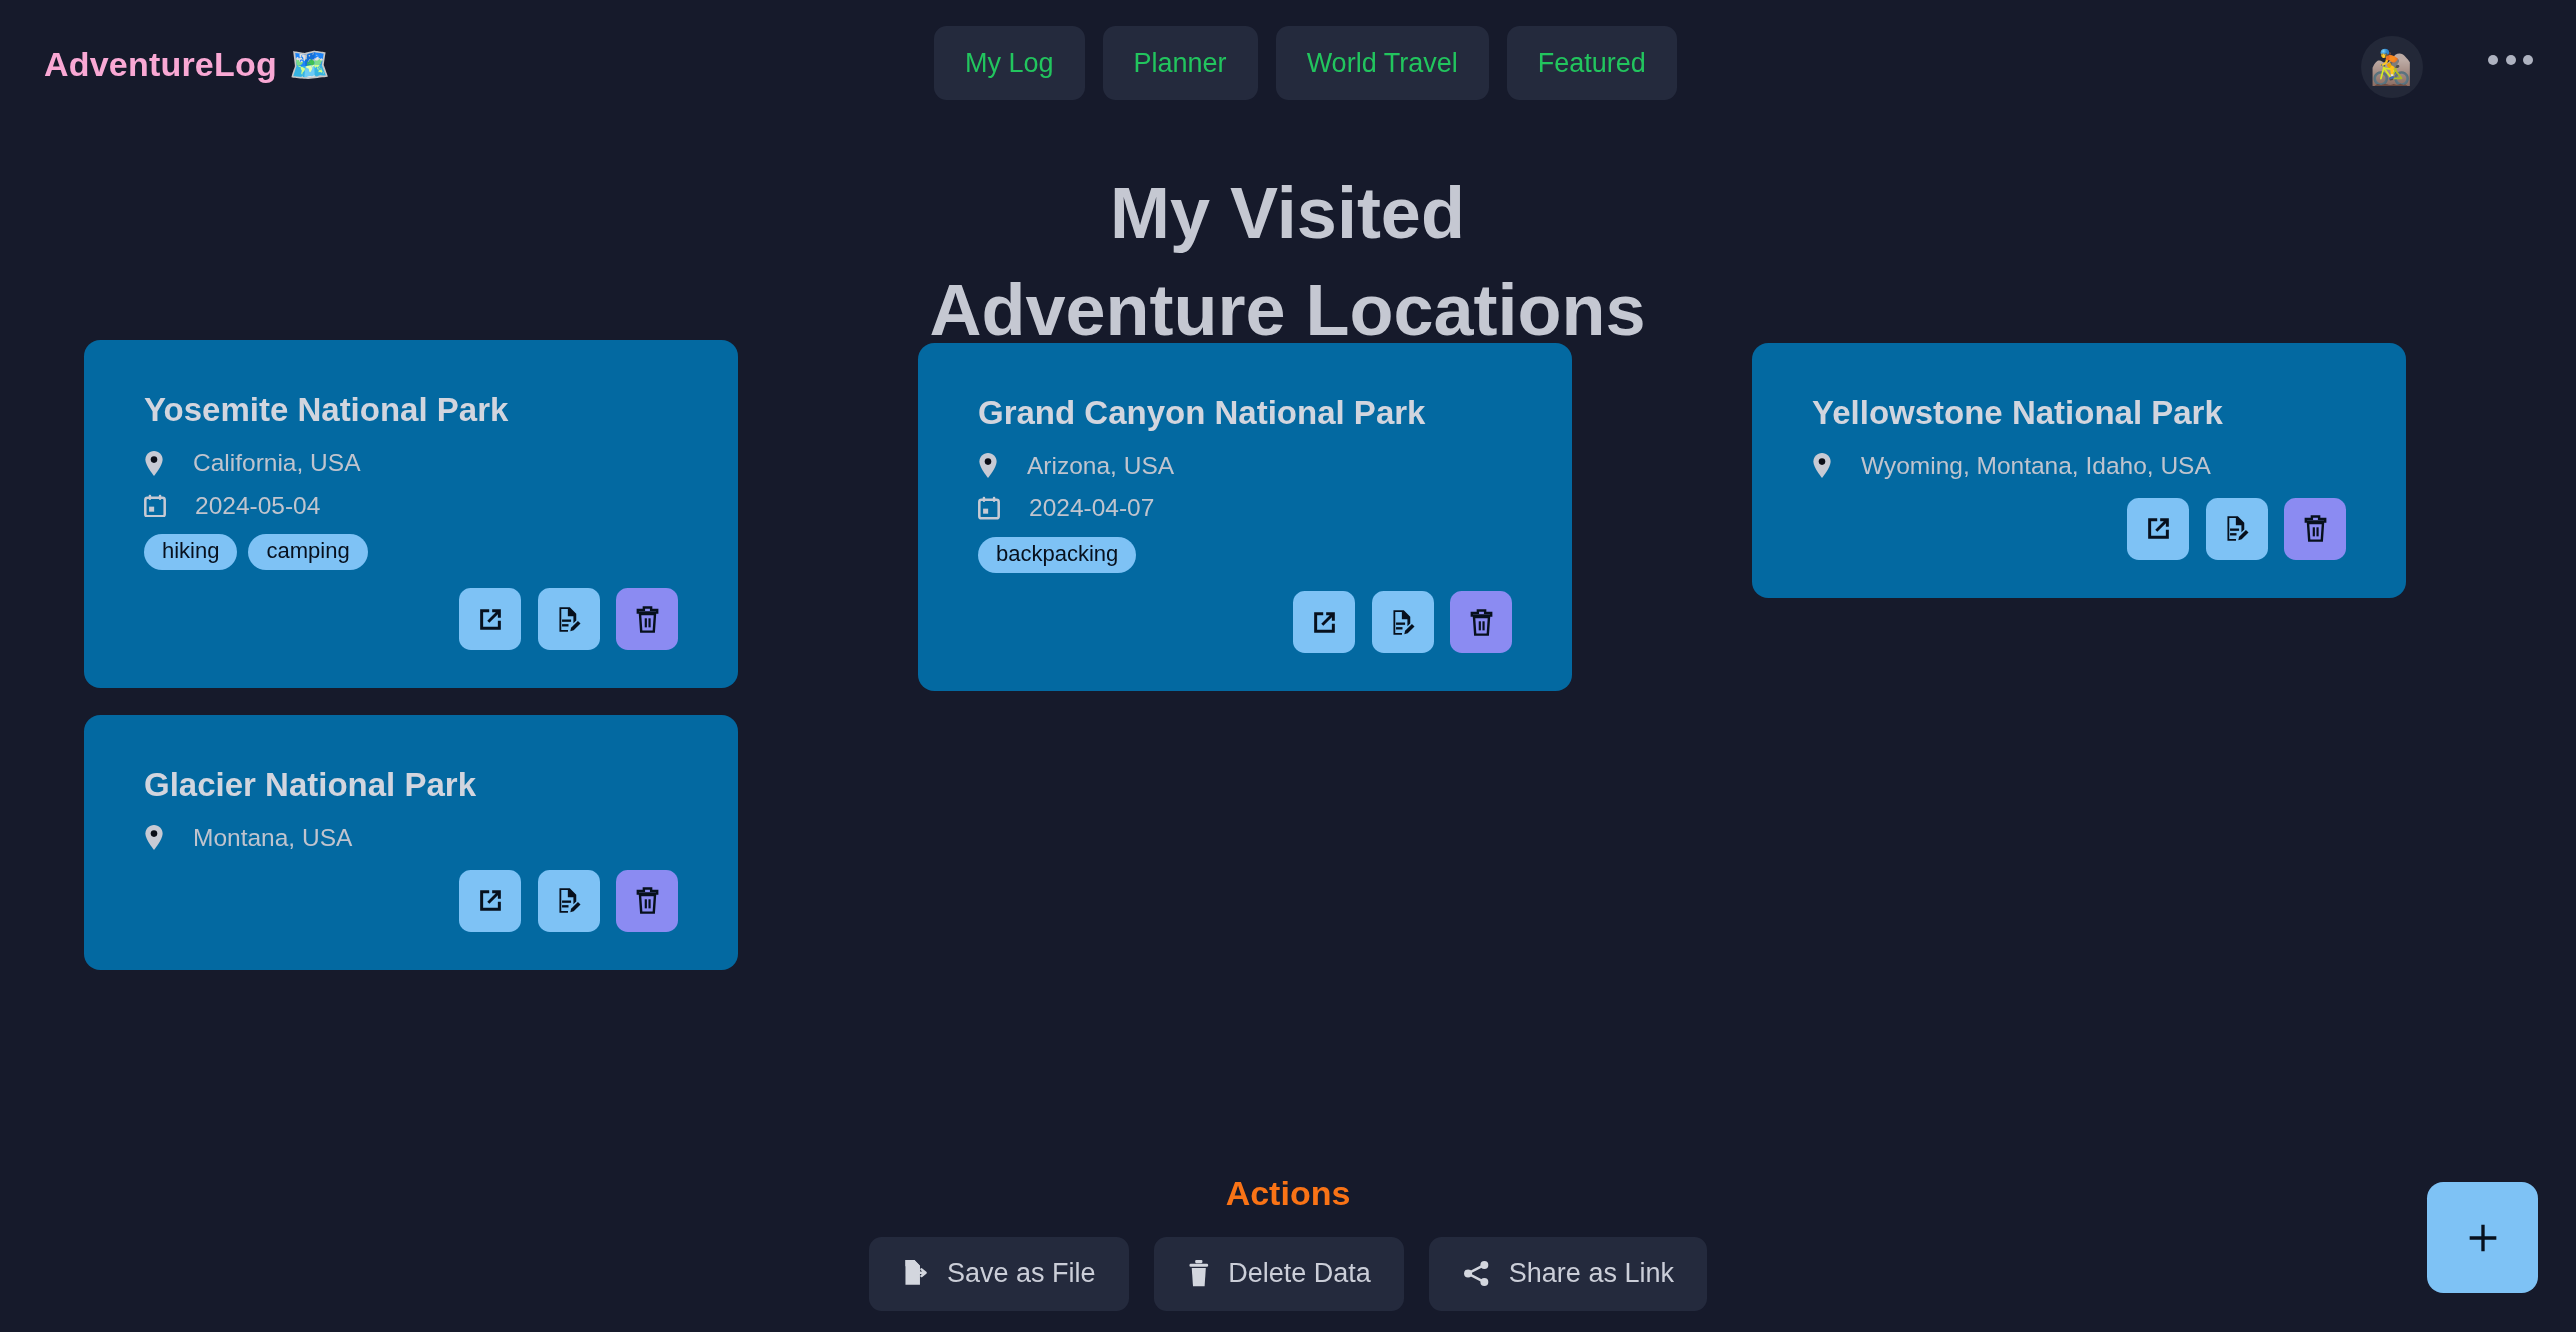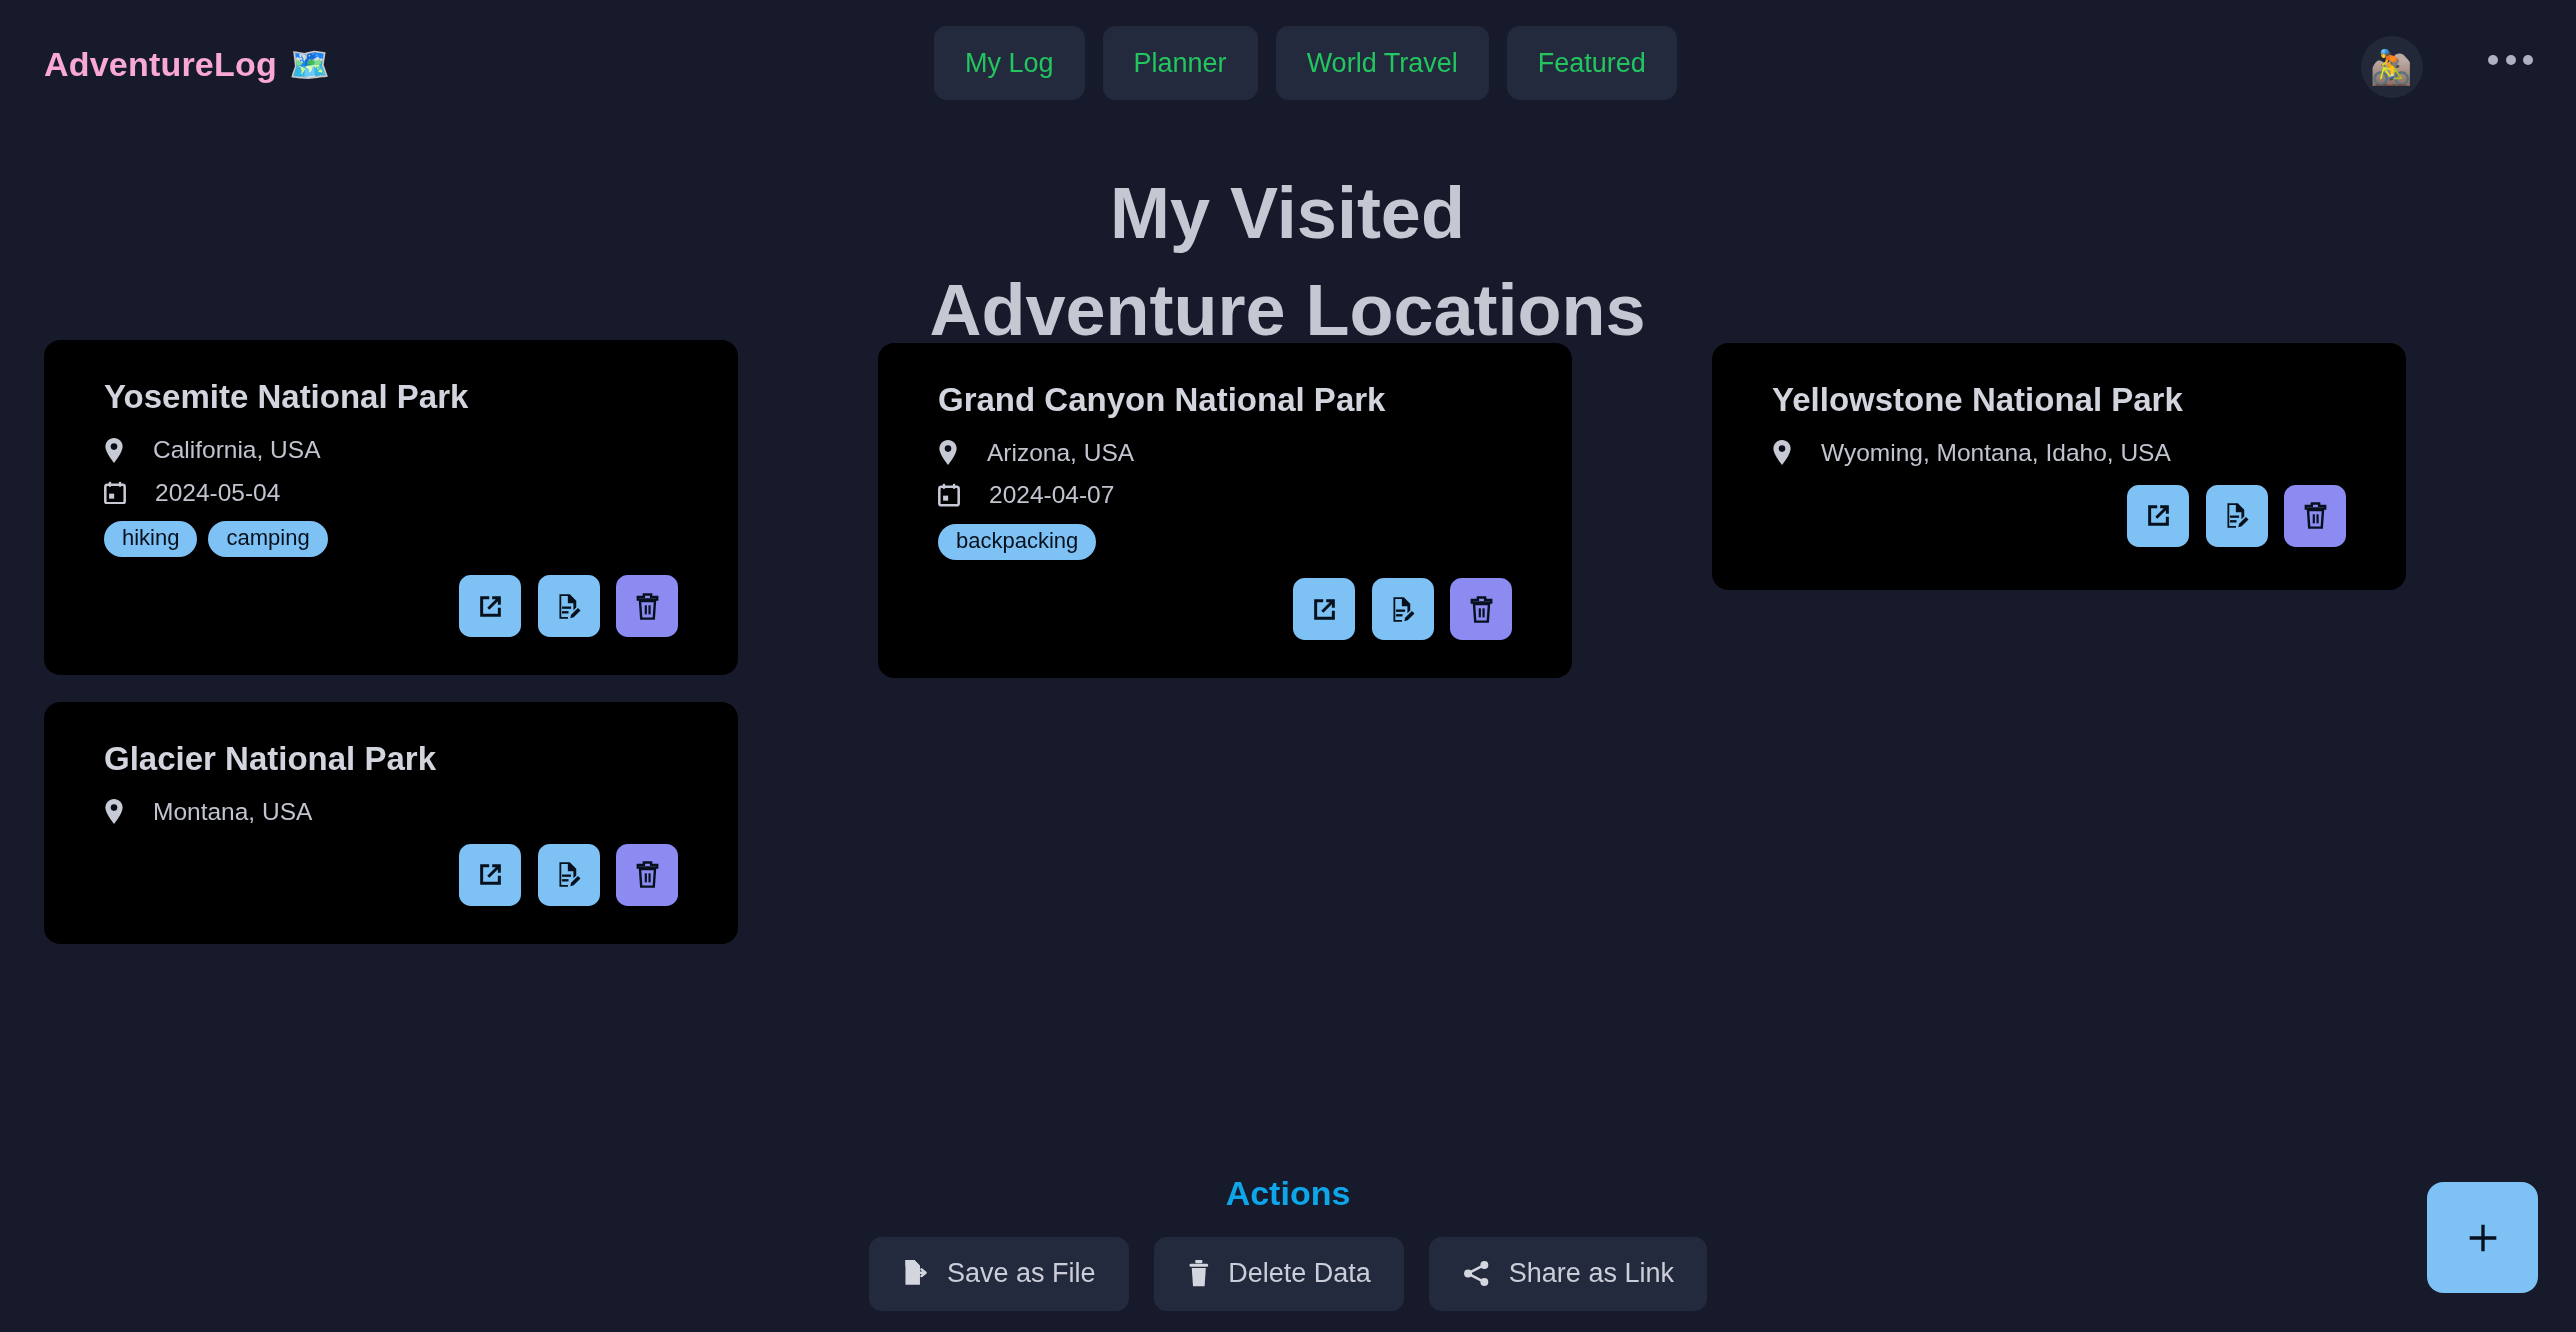--- a/index.html
+++ b/index.html
@@ -121,25 +121,26 @@
     left: 44px;
     width: 2489px;
     display: grid;
     grid-template-columns: 694px 694px 694px;
     column-gap: 140px;
     row-gap: 23.6px;
     align-items: start;
   }
 
   .card {
-    background: #000000;
+    background: #0369a1;
     border-radius: 16.3px;
-    padding: 38px 60px 38px 60px;
+    padding: 51px 60px 38px 60px;
     position: relative;
     min-height: 0;
+    margin-left: 40px;
   }
   .card.c1 { grid-column: 1; grid-row: 1; min-height: 247px; }
   .card.c2 { grid-column: 2; grid-row: 1; margin-top: 2.7px; min-height: 247px; }
   .card.c3 { grid-column: 3; grid-row: 1; margin-top: 2.7px; min-height: 247px; }
   .card.c4 { grid-column: 1; grid-row: 2; min-height: 195px; }
 
   .card-title {
     font-size: 33px;
     font-weight: 600;
     color: #d2d5de;
@@ -200,21 +201,21 @@
     top: 1174px;
     left: 0;
     width: 2576px;
     display: flex;
     flex-direction: column;
     align-items: center;
   }
   .actions-title {
     font-size: 34px;
     font-weight: 700;
-    color: #0ea5e9;
+    color: #f97316;
     margin-bottom: 23.6px;
   }
   .actions-row {
     display: flex;
     gap: 25px;
   }
   .action-btn {
     background: #242a3d;
     border: none;
     border-radius: 12.7px;

